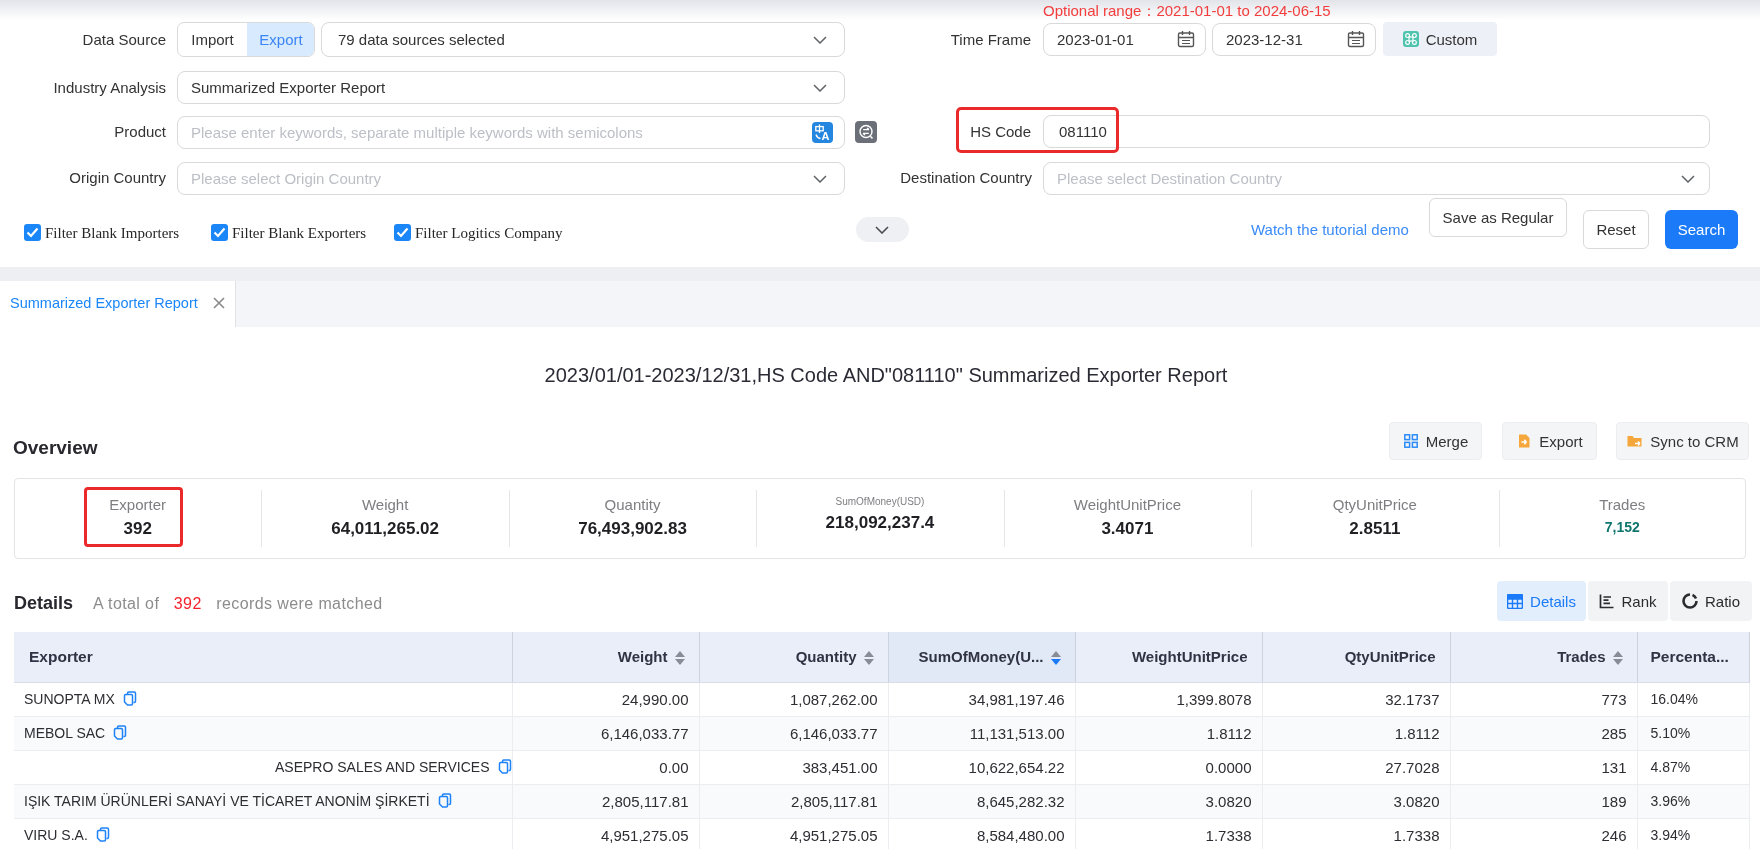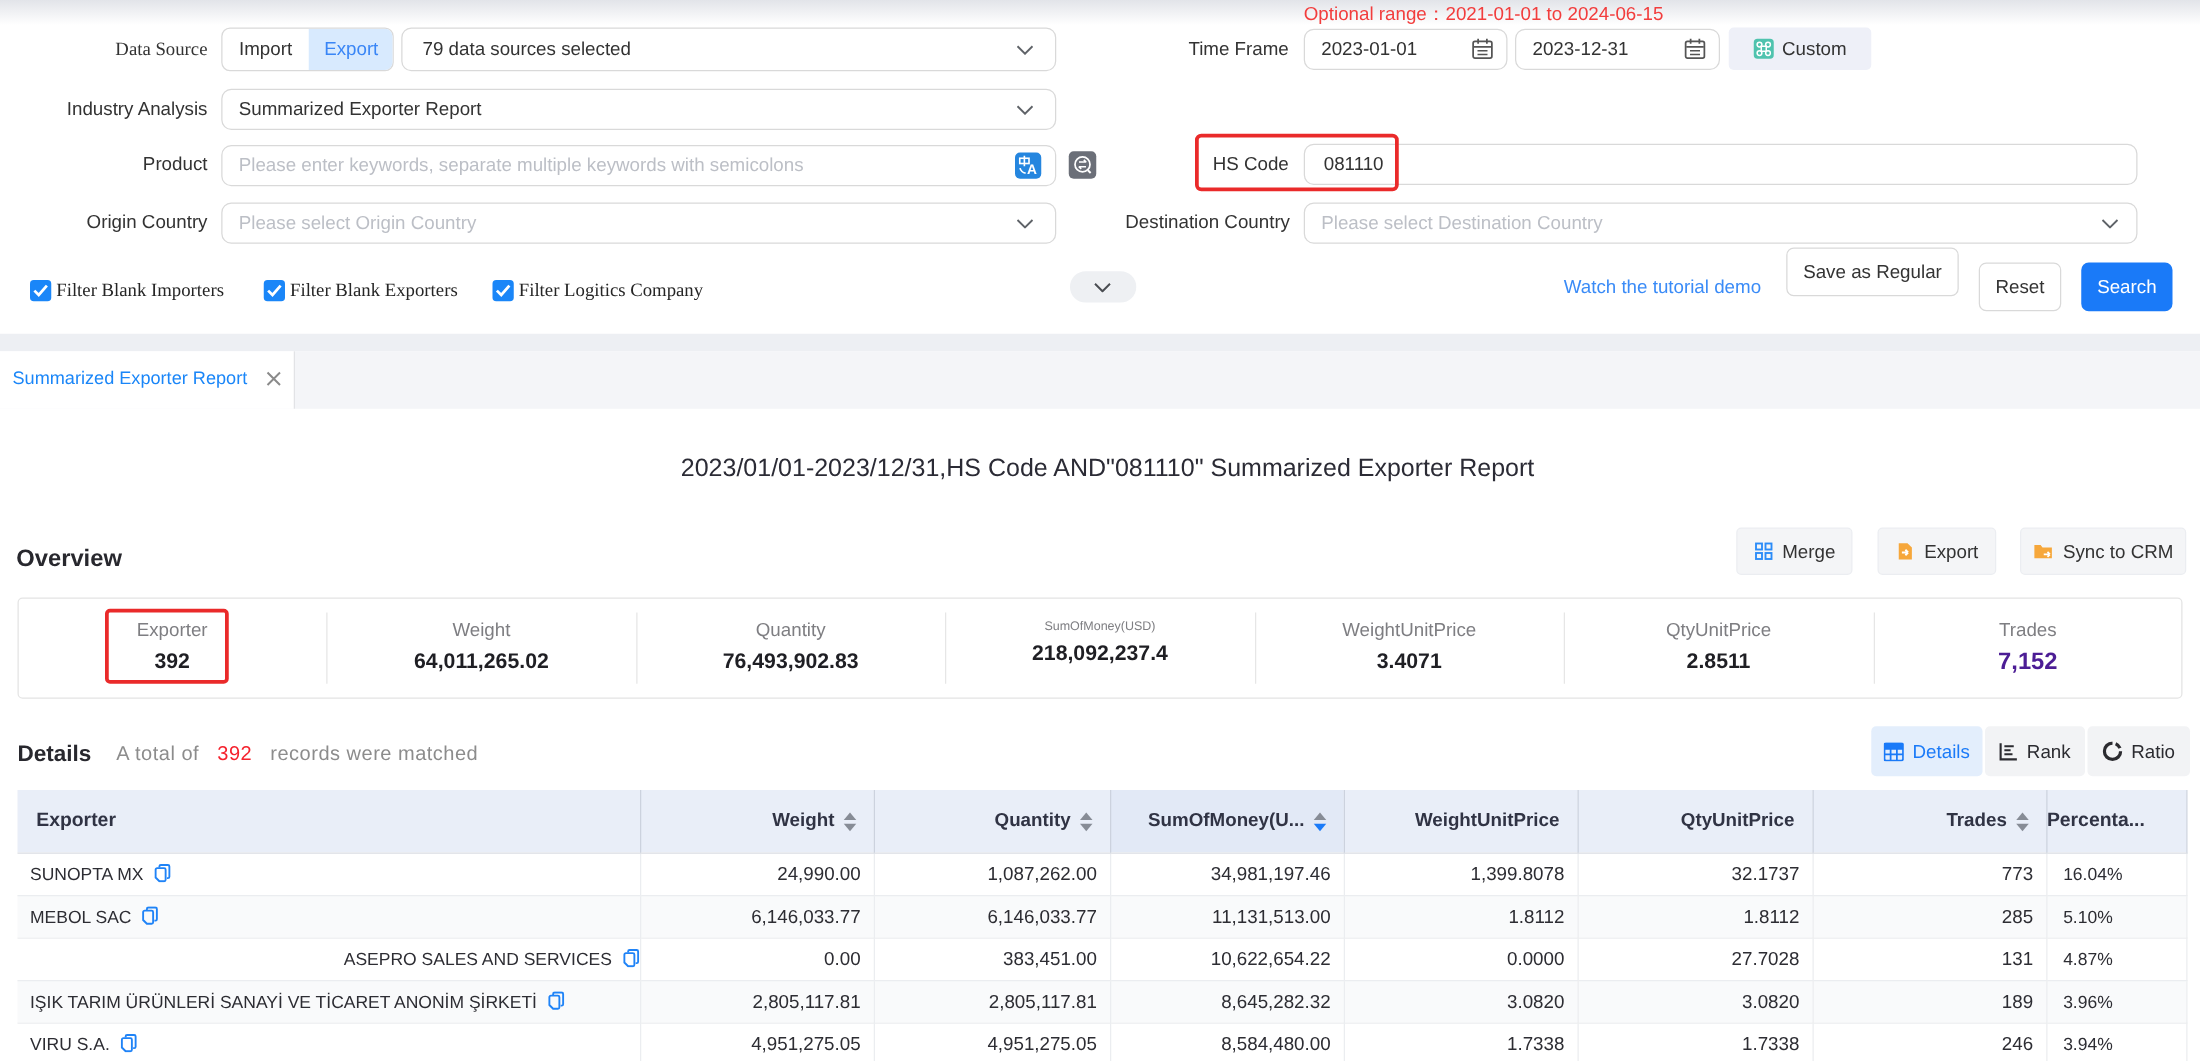--- a/index.html
+++ b/index.html
@@ -34,21 +34,21 @@
   .sort .dn { width:0; height:0; border-left:5px solid transparent; border-right:5px solid transparent;
     border-top:6px solid #878c96; }
   .redbox { position:absolute; border:3px solid #ea2a2a; border-radius:5px; background:transparent; }
 </style>
 </head>
 <body>
 <div id="app">
 
   <div class="abs" style="left:0;top:0;width:1760px;height:20px;background:linear-gradient(#e2e4e9,#ffffff);"></div>
 
-  <div class="lbl" style="left:0;top:30px;width:166px;font-family:Liberation Serif, serif;">Data Source</div>
+  <div class="lbl" style="left:0;top:30px;width:166px;">Data Source</div>
   <div class="abs" style="left:177px;top:22px;width:138px;height:35px;border:1px solid #d9d9d9;border-radius:7px;overflow:hidden;background:#fff;">
     <div class="abs" style="left:0;top:0;width:69px;height:33px;line-height:33px;text-align:center;font-size:15px;color:#333;">Import</div>
     <div class="abs" style="left:69px;top:0;width:68px;height:33px;line-height:33px;text-align:center;font-size:15px;color:#3a86f6;background:#d8eafe;">Export</div>
   </div>
   <div class="inp" style="left:321px;top:22px;width:524px;height:35px;"></div>
   <div class="txt" style="left:338px;top:23px;">79 data sources selected</div>
   <svg class="chev" style="left:813px;top:36px;" viewBox="0 0 14 8">
       <polyline points="1,1 7,7 13,1" fill="none" stroke="#5f6368" stroke-width="1.5"></polyline>
     </svg>
 
@@ -207,21 +207,21 @@
     <div style="flex:1;position:relative;text-align:center;">
       <div style="margin-top:18px;font-size:15px;color:#7e7e82;">WeightUnitPrice</div>
       <div style="margin-top:6px;font-size:17px;font-weight:bold;color:#1f1f24;">3.4071</div>
     </div>
     <div style="flex:1;position:relative;text-align:center;">
       <div style="margin-top:18px;font-size:15px;color:#7e7e82;">QtyUnitPrice</div>
       <div style="margin-top:6px;font-size:17px;font-weight:bold;color:#1f1f24;">2.8511</div>
     </div>
     <div style="flex:1;position:relative;text-align:center;">
       <div style="margin-top:18px;font-size:15px;color:#7e7e82;">Trades</div>
-      <div style="margin-top:6px;font-size:19px;font-weight:bold;color:#4c1d95;">7,152</div>
+      <div style="margin-top:6px;font-size:14px;font-weight:bold;color:#0f766e;">7,152</div>
     </div>
   </div>
   <div class="abs" style="left:261px;top:490px;width:1px;height:57px;background:#e6e6e6;"></div>
     <div class="abs" style="left:509px;top:490px;width:1px;height:57px;background:#e6e6e6;"></div>
     <div class="abs" style="left:756px;top:490px;width:1px;height:57px;background:#e6e6e6;"></div>
     <div class="abs" style="left:1004px;top:490px;width:1px;height:57px;background:#e6e6e6;"></div>
     <div class="abs" style="left:1251px;top:490px;width:1px;height:57px;background:#e6e6e6;"></div>
     <div class="abs" style="left:1499px;top:490px;width:1px;height:57px;background:#e6e6e6;"></div>
   <div class="redbox" style="left:84px;top:487px;width:99px;height:60px;border-radius:4px;"></div>
 
@@ -260,21 +260,21 @@
     </colgroup>
     <tbody>
         <tr>
       <th style="text-align:left;padding-left:15px;">Exporter</th>
       <th class="num">Weight<span class="sort"><div class="up"></div><div class="dn"></div></span></th>
       <th class="num">Quantity<span class="sort"><div class="up"></div><div class="dn"></div></span></th>
       <th class="num" style="background:#e2e9f6;">SumOfMoney(U...<span class="sort"><div class="up"></div><div class="dn" style="border-top-color:#1a7af8;"></div></span></th>
       <th class="num">WeightUnitPrice</th>
       <th class="num">QtyUnitPrice</th>
       <th class="num">Trades<span class="sort"><div class="up"></div><div class="dn"></div></span></th>
-      <th style="text-align:left;">Percenta...</th>
+      <th style="text-align:left;padding-left:13px;">Percenta...</th>
     </tr>
     <tr>
       <td style="padding-left:10px;">SUNOPTA MX<svg style="vertical-align:-2px;margin-left:8px;" width="14" height="15" viewBox="0 0 14 15">
               <path d="M4.5 3 V2.2 A1.2 1.2 0 0 1 5.7 1 H11.3 A1.2 1.2 0 0 1 12.5 2.2 V10.3 A1.2 1.2 0 0 1 11.3 11.5 H10.5" fill="none" stroke="#1f83f7" stroke-width="1.5"></path>
               <path d="M2.7 3.5 H8.3 A1.2 1.2 0 0 1 9.5 4.7 V12.8 A1.2 1.2 0 0 1 8.3 14 H4.5 L1.5 11 V4.7 A1.2 1.2 0 0 1 2.7 3.5 Z" fill="none" stroke="#1f83f7" stroke-width="1.5"></path>
             </svg></td>
       <td class="num">24,990.00</td>
           <td class="num">1,087,262.00</td>
           <td class="num">34,981,197.46</td>
       <td class="num">1,399.8078</td>

